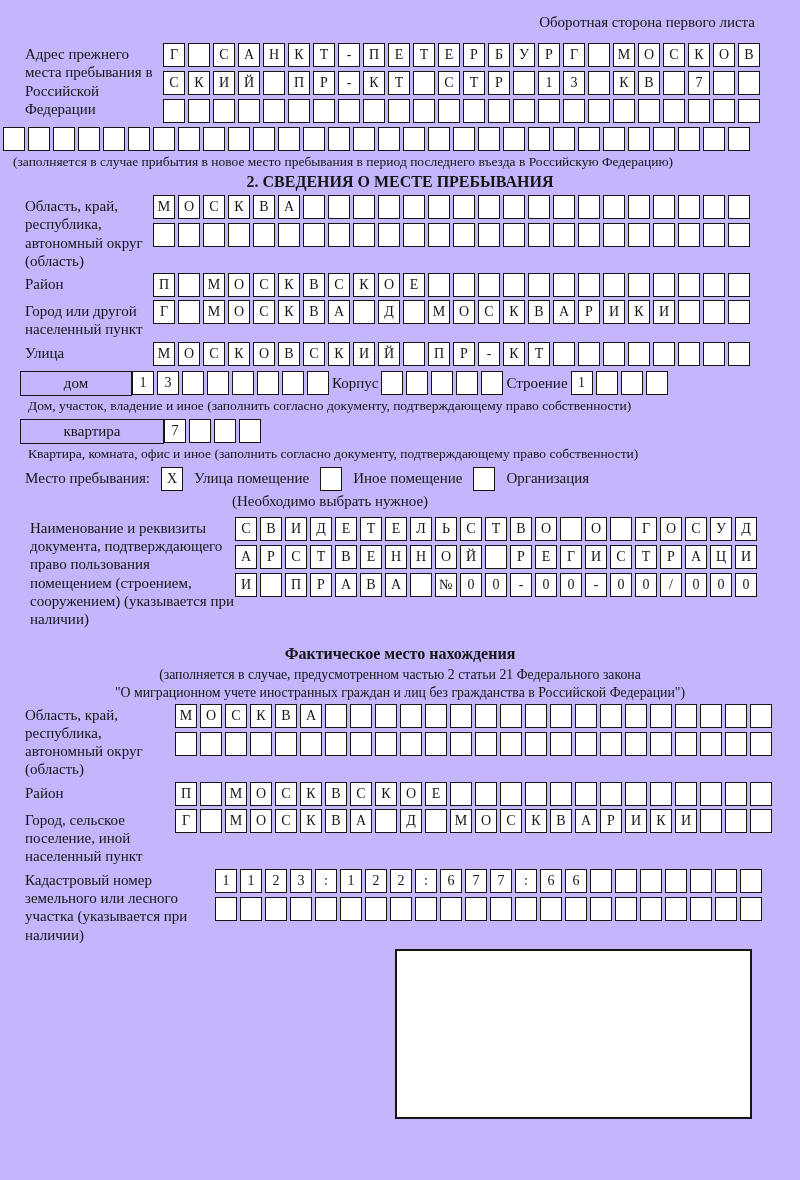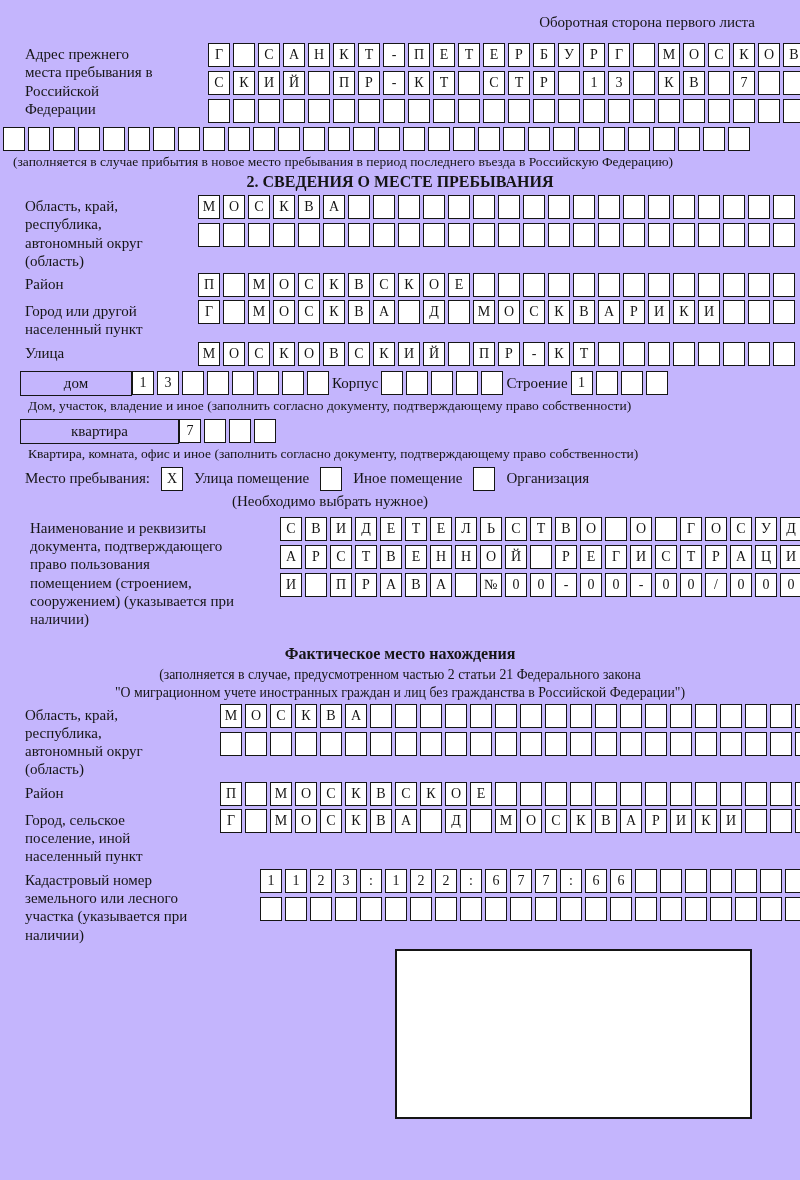--- a/index.html
+++ b/index.html
@@ -13,50 +13,50 @@
   .header-note { text-align:right; padding:14px 45px 0 0; font-size:15px; }
 
   .cells { display:flex; gap:3px; }
   .cell {
     flex:none; width:22px; height:24px; border:1.5px solid #151515;
     display:flex; align-items:center; justify-content:center;
     font-size:14px; line-height:1; background:#fff;
   }
   .rows { display:flex; flex-direction:column; gap:4px; }
 
-  .frow { display:flex; align-items:flex-start;gap:45px; }
+  .frow { display:flex; align-items:flex-start; }
   .flabel { flex:none; font-size:15px; line-height:1.22; padding-top:2px; }
 
   .addr { margin:12px 0 0 25px; }
   .addr .flabel { width:138px; }
 
   .fullrow { margin:4px 0 0 3px; }
 
   .cap-center { text-align:left; font-size:13.5px; margin-top:3px;padding-left:13px; }
   .sec-title { text-align:center; font-weight:bold; font-size:16px; margin-top:3px; }
 
   .f2 { margin-left:25px; margin-top:3px; }
   .f2 .flabel { width:128px; }
   .f2.mt { margin-top:4px; }
 
   .domrow { display:flex; align-items:center; margin:5px 0 0 20px; }
   .bigbox {
     border:1.5px solid #151515; height:25px; flex:none;
     display:flex; align-items:center; justify-content:center; font-size:15px;
   }
   .bigbox.dom { width:112px; }
-  .bigbox.kv  { width:159px; }
+  .bigbox.kv  { width:144px; }
   .inline-label { font-size:15px; padding:0 3px; }
 
   .cap-left { font-size:13.5px; margin:2px 0 0 28px; }
 
   .mestorow { display:flex; align-items:center; gap:11px; margin:5px 0 0 25px; font-size:15px; }
   .cap-mesto { font-size:15px; margin-top:2px; margin-left:165px; width:330px; text-align:center; }
 
-  .docrow { margin:7px 0 16px 30px;justify-content:space-between; }
+  .docrow { margin:7px 0 16px 30px; }
   .docrow .flabel { width:205px; }
 
   .fact-title { text-align:center; font-weight:bold; font-size:16px; margin-top:6px; }
   .fact-cap { text-align:center; font-size:13.8px; margin-top:2px; }
   .fact-cap.first { margin-top:4px; }
 
   .f3 { margin-left:25px; margin-top:3px; }
   .f3 .flabel { width:150px; }
   .f3.kad .flabel { width:190px; }
 

